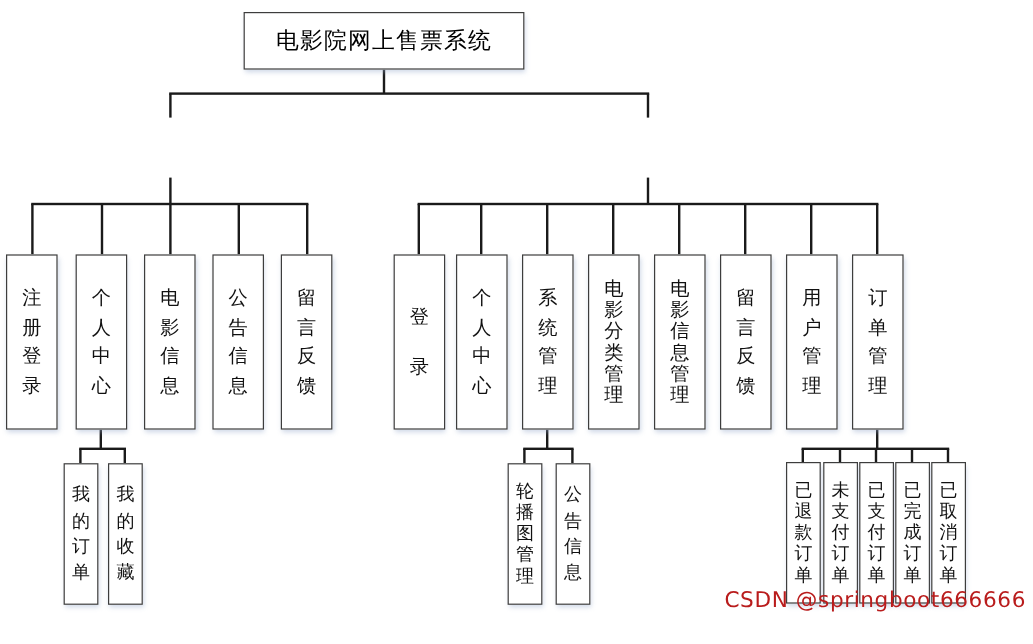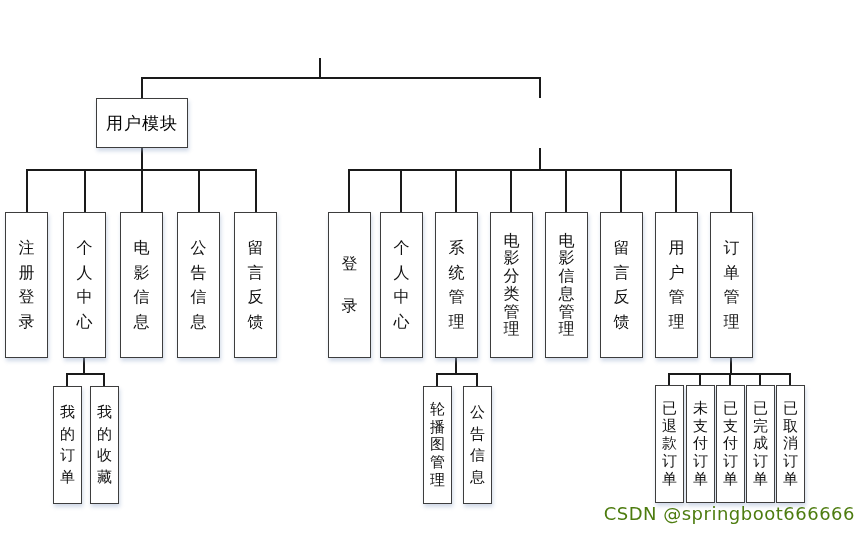--- a/index.html
+++ b/index.html
@@ -15,22 +15,22 @@
   .hlabel{font-size:17px;color:#000;letter-spacing:1px;white-space:nowrap;}
   .title-box .hlabel{font-size:19px;}
   .vlabel{
     display:flex;flex-direction:column;justify-content:space-evenly;align-items:center;
     height:100%;width:100%;box-sizing:border-box;padding:18px 0;
     font-size:16px;color:#111;line-height:1;
   }
   .small .vlabel{padding:12px 0;font-size:15px;}
   .ln{position:absolute;background:#1a1a1a;}
   .watermark{
-    position:absolute;left:588px;top:503px;width:267px;text-align:right;
-    font-size:18px;color:#4d7c0f;letter-spacing:0.5px;white-space:nowrap;
+    position:absolute;left:588px;top:490px;width:267px;text-align:right;
+    font-size:18px;color:#b91c1c;letter-spacing:0.5px;white-space:nowrap;
   }
 </style>
 </head>
 <body>
 
 <div id="stage">
 
   <div class="ln" style="left:319px;top:58px;width:2px;height:20px;"></div>
   <div class="ln" style="left:141px;top:77px;width:400px;height:2px;"></div>
   <div class="ln" style="left:141px;top:78px;width:2px;height:20px;"></div>
@@ -66,24 +66,24 @@
   <div class="ln" style="left:476px;top:374px;width:2px;height:12px;"></div>
 
   <div class="ln" style="left:730px;top:358px;width:2px;height:17px;"></div>
   <div class="ln" style="left:668px;top:373px;width:123px;height:2px;"></div>
   <div class="ln" style="left:668px;top:374px;width:2px;height:11px;"></div>
   <div class="ln" style="left:699px;top:374px;width:2px;height:11px;"></div>
   <div class="ln" style="left:729px;top:374px;width:2px;height:11px;"></div>
   <div class="ln" style="left:759px;top:374px;width:2px;height:11px;"></div>
   <div class="ln" style="left:789px;top:374px;width:2px;height:11px;"></div>
 
-
-  <div class="box" style="left:96px;top:98px;width:92px;height:50px;">
-    <span class="hlabel">用户模块</span>
-  </div>
+  <div class="box title-box" style="left:203px;top:10px;width:234px;height:48px;">
+    <span class="hlabel">电影院网上售票系统</span>
+  </div>
+
 
   <div class="box" style="left:5px;top:212px;width:43px;height:146px;">
     <span class="vlabel">
         <span>注</span>
         <span>册</span>
         <span>登</span>
         <span>录</span>
       </span>
   </div>
   <div class="box" style="left:63px;top:212px;width:43px;height:146px;">

